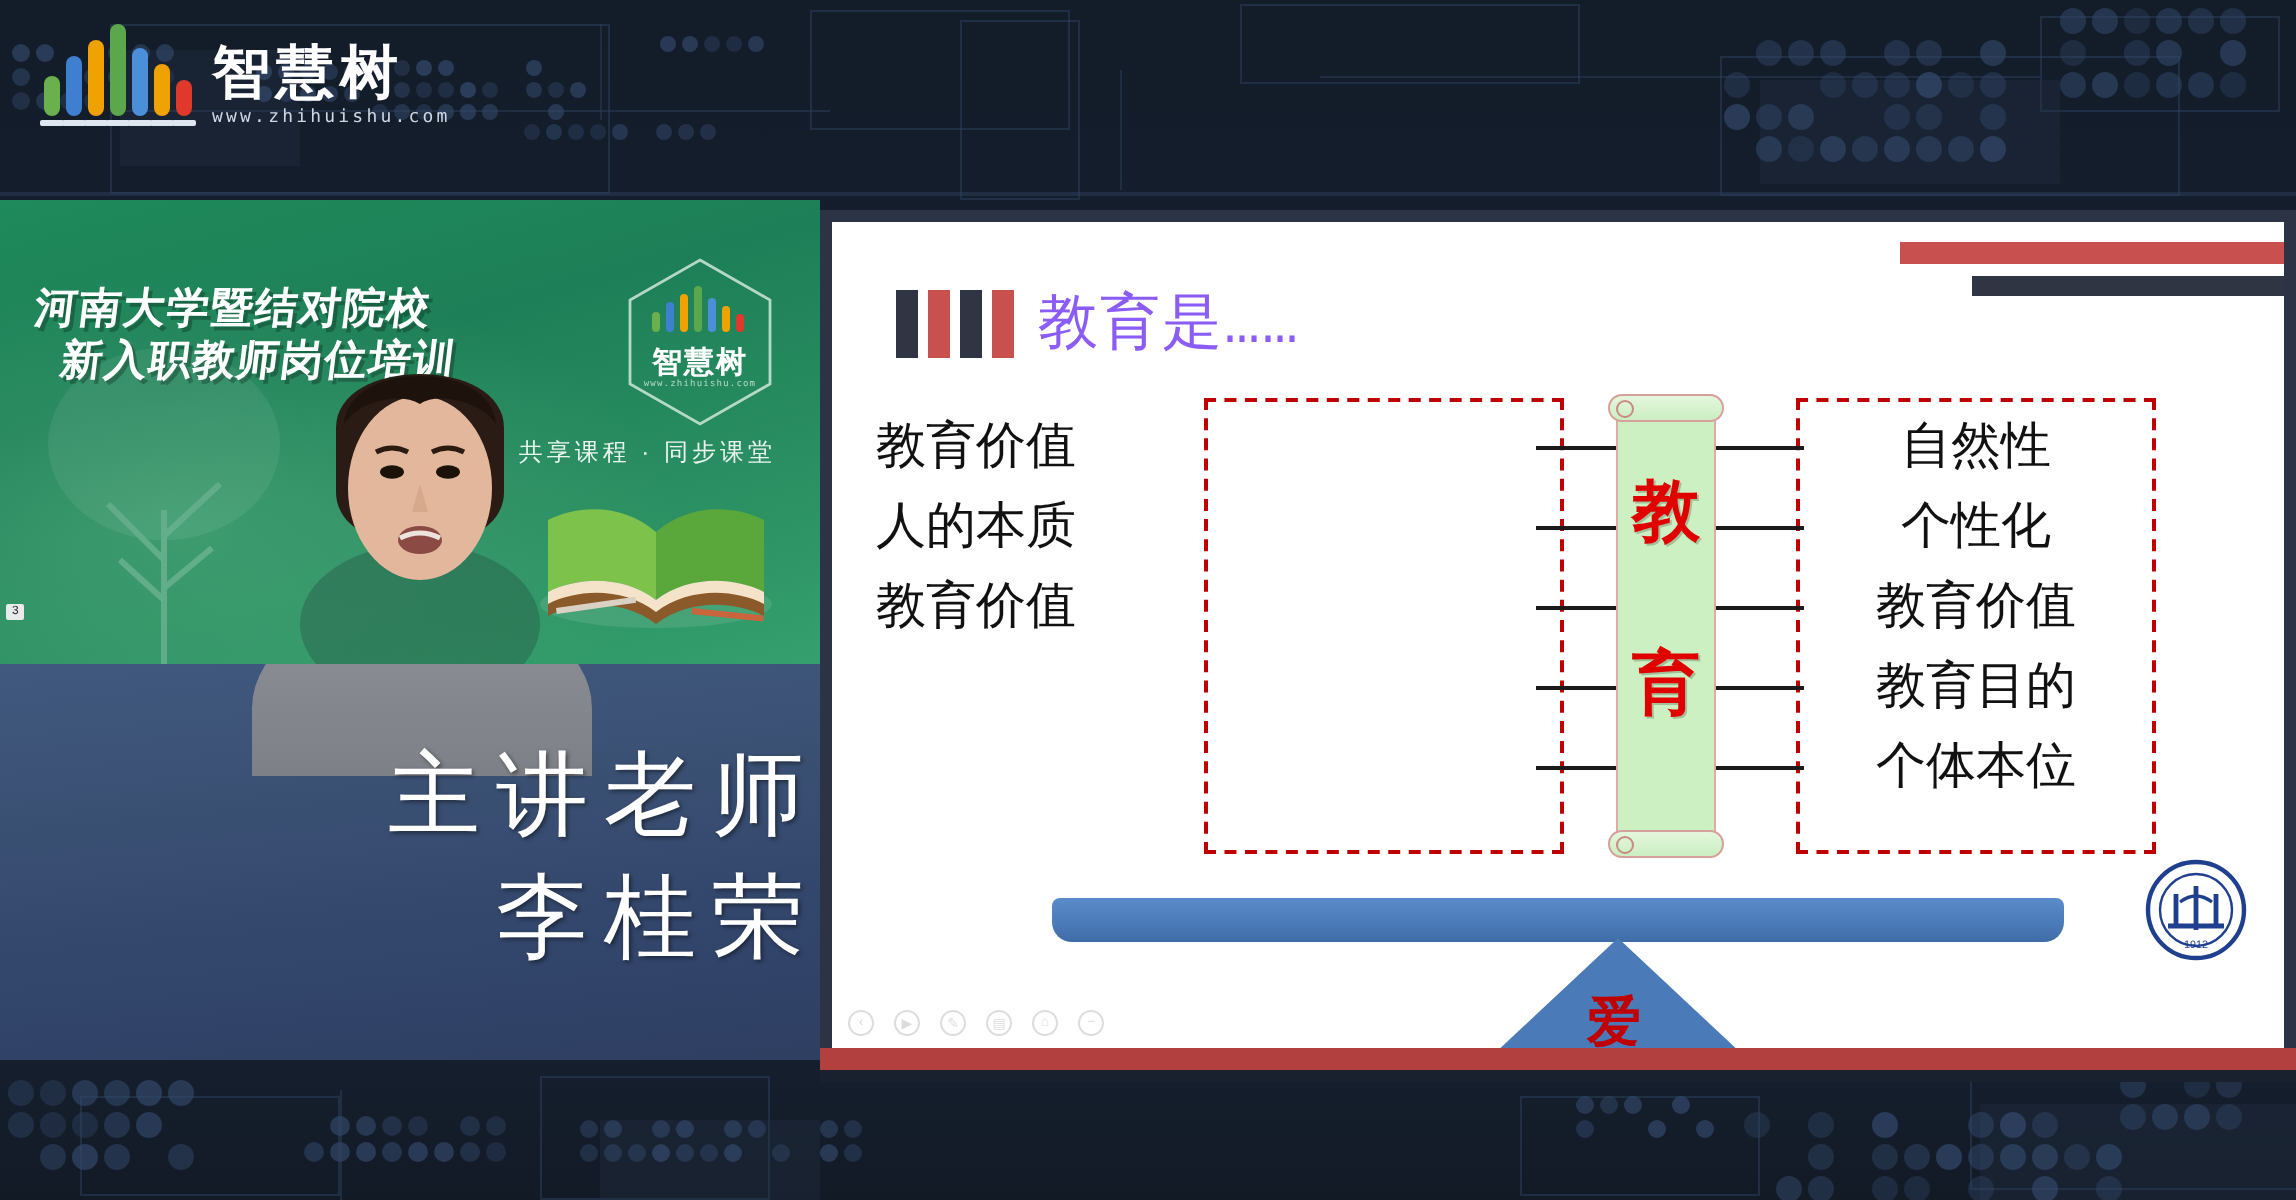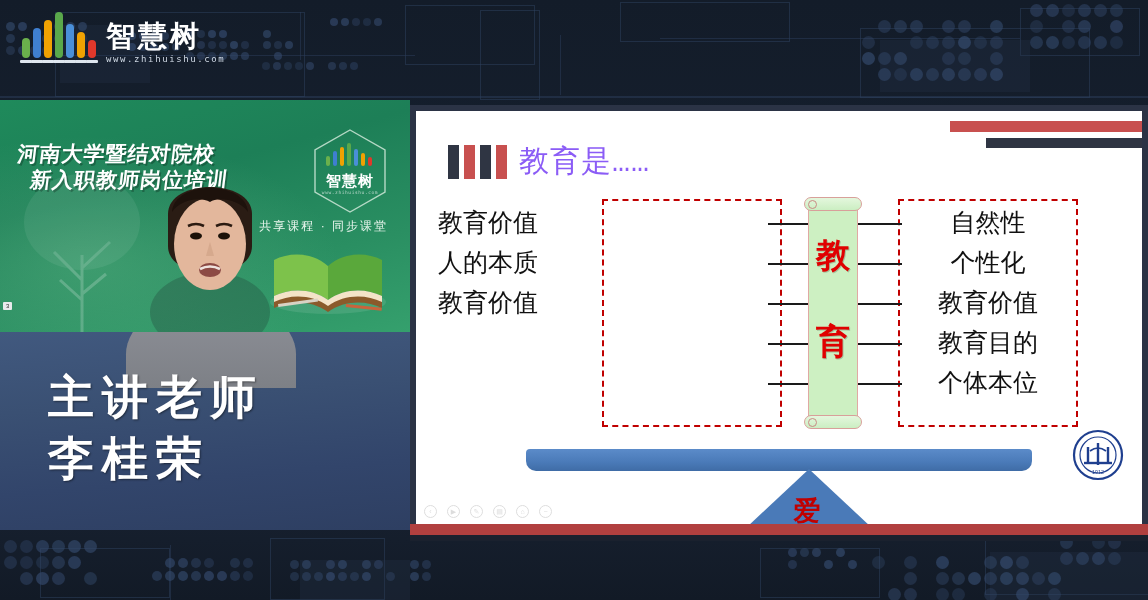--- a/index.html
+++ b/index.html
@@ -99,22 +99,22 @@
     background:linear-gradient(175deg,#41597f 0%, #3a5073 35%, #32456b 70%, #2e3f62 100%);
     overflow:hidden;
   }
   .bodyshape {
     position:absolute; left:126px; top:-34px; width:170px; height:90px;
     background:linear-gradient(180deg,#8f9199 0%, #7d8086 100%);
     border-radius:56% 56% 0 0 / 70% 70% 0 0;
     z-index:1;
   }
   .teacher-lines {
-    position:absolute; left:0; right:0; top:36px; z-index:3; text-align:left;
-    color:#ffffff; font-weight:700; line-height:1.28;
+    position:absolute; left:0; right:0; top:36px; z-index:3; text-align:right;
+    color:#ffffff; font-weight:400; line-height:1.28;
     font-family:"DejaVu Serif","Liberation Serif",serif;
     text-shadow:1px 1px 2px rgba(0,0,0,.45);
     padding-left:48px;
   }
   .teacher-lines .tl1 { font-size:46px; letter-spacing:8px; display:block; }
   .teacher-lines .tl2 { font-size:46px; letter-spacing:8px; display:block; margin-top:2px; }
   .vid-badge {
     position:absolute; left:3px; top:202px; z-index:7;
     background:#e8eaec; color:#2a2a2a; font-size:6px; padding:1px 3px;
     border-radius:1px; font-family:"Liberation Sans",sans-serif;

